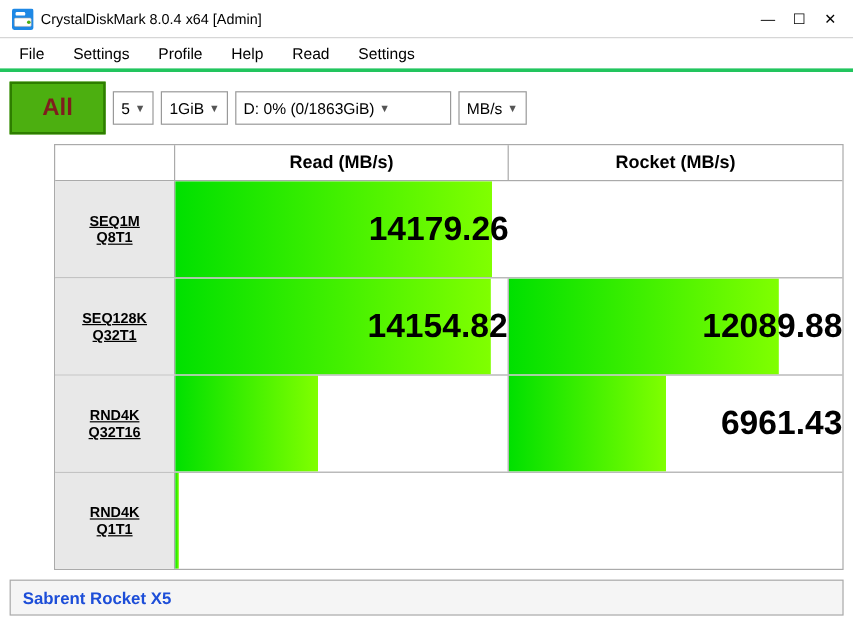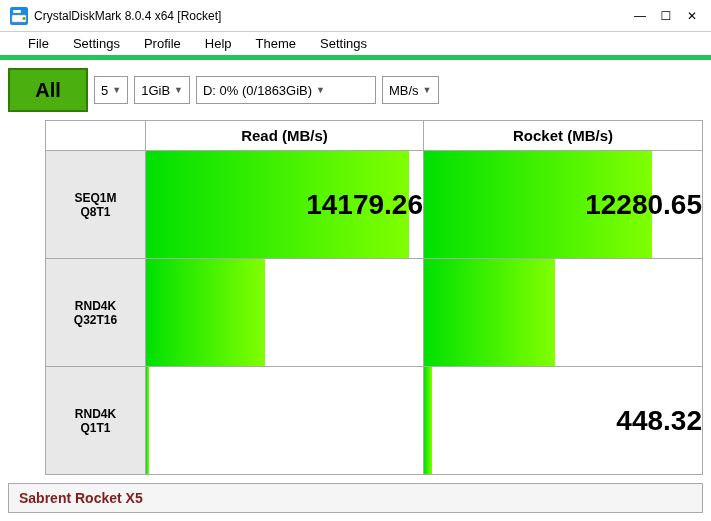--- a/index.html
+++ b/index.html
@@ -47,22 +47,22 @@
       justify-content: center;
       font-size: 12px;
       cursor: pointer;
       background: transparent;
       border: none;
     }
     .menu-bar {
       background: #fff;
       display: flex;
       align-items: center;
-      padding: 2px 18px;
-      border-bottom: 5px solid #22c55e;
+      padding: 2px 6px;
+      border-bottom: 3px solid #22c55e;
       height: 28px;
       gap: 4px;
     }
     .menu-item {
       padding: 2px 10px;
       font-size: 13px;
       cursor: pointer;
       color: #000;
     }
     .main-content {
@@ -74,21 +74,21 @@
       gap: 4px;
     }
     .toolbar {
       display: flex;
       align-items: center;
       gap: 6px;
       margin-bottom: 4px;
     }
     .all-btn {
       background: #4caf10;
-      color: #000000;
+      color: #7f1d1d;
       font-size: 20px;
       font-weight: bold;
       width: 80px;
       height: 44px;
       border: 2px solid #2e7d00;
       cursor: pointer;
       display: flex;
       align-items: center;
       justify-content: center;
     }
@@ -143,20 +143,21 @@
       display: flex;
       flex-direction: column;
       align-items: center;
       justify-content: center;
       font-size: 12px;
       font-weight: bold;
       color: #000;
       border-right: 1px solid #aaa;
       padding: 4px;
       text-align: center;
+      text-decoration: underline;
     }
     .row-value {
       position: relative;
       display: flex;
       align-items: center;
       justify-content: flex-end;
       overflow: hidden;
     }
     .row-value:not(:last-child) {
       border-right: 1px solid #aaa;
@@ -174,56 +175,56 @@
       z-index: 1;
       font-size: 28px;
       font-weight: bold;
       color: #000;
     }
     .footer-row {
       border: 1px solid #aaa;
       padding: 6px 10px;
       font-size: 14px;
       font-weight: bold;
-      color: #7f1d1d;
+      color: #1d4ed8;
       background: #f5f5f5;
       margin-top: 4px;
     }
     .rows-container {
       flex: 1;
       display: flex;
       flex-direction: column;
     }
   </style>
 </head>
 <body>
 
 <div class="title-bar">
   <div class="title-bar-left">
     <svg class="app-icon" viewBox="0 0 18 18" fill="none" xmlns="http://www.w3.org/2000/svg">
       <rect width="18" height="18" rx="2" fill="#1e88e5"></rect>
       <rect x="2" y="8" width="14" height="7" rx="1" fill="#fff" stroke="#aaa" stroke-width="0.5"></rect>
       <circle cx="14" cy="11.5" r="1.5" fill="#4caf10"></circle>
       <rect x="3" y="3" width="8" height="3" rx="1" fill="#fff"></rect>
     </svg>
-    <span class="title-text">CrystalDiskMark 8.0.4 x64 [Rocket]</span>
+    <span class="title-text">CrystalDiskMark 8.0.4 x64 [Admin]</span>
   </div>
   <div class="title-bar-controls">
     <button class="title-btn">—</button>
     <button class="title-btn">☐</button>
     <button class="title-btn">✕</button>
   </div>
 </div>
 
 <div class="menu-bar">
 <div class="menu-item">File</div>
     <div class="menu-item">Settings</div>
     <div class="menu-item">Profile</div>
     <div class="menu-item">Help</div>
-    <div class="menu-item">Theme</div>
+    <div class="menu-item">Read</div>
     <div class="menu-item">Settings</div>
   </div>
 
 <div class="main-content">
 
   <div class="toolbar">
     <button class="all-btn">All</button>
     <div class="dropdown">
       <span>5</span>
       <span class="dropdown-arrow">▼</span>
@@ -251,49 +252,56 @@
     <div class="rows-container" id="rows-container">
     <div class="table-row">
           <div class="row-label">
             <span>SEQ1M</span>
             <span>Q8T1</span>
           </div>
           <div class="row-value">
             <div class="bar-bg" style="width: 95%;"></div>
             <span class="value-text">14179.26</span>
           </div>
-          <div class="row-value">
-            <div class="bar-bg" style="width: 82%;"></div>
-            <span class="value-text">12280.65</span>
+        </div>
+        <div class="table-row">
+          <div class="row-label">
+            <span>SEQ128K</span>
+            <span>Q32T1</span>
+          </div>
+          <div class="row-value">
+            <div class="bar-bg" style="width: 95%;"></div>
+            <span class="value-text">14154.82</span>
+          </div>
+          <div class="row-value">
+            <div class="bar-bg" style="width: 81%;"></div>
+            <span class="value-text">12089.88</span>
           </div>
         </div>
         <div class="table-row">
           <div class="row-label">
             <span>RND4K</span>
             <span>Q32T16</span>
           </div>
           <div class="row-value">
             <div class="bar-bg" style="width: 43%;"></div>
           </div>
           <div class="row-value">
             <div class="bar-bg" style="width: 47%;"></div>
+            <span class="value-text">6961.43</span>
           </div>
         </div>
         <div class="table-row">
           <div class="row-label">
             <span>RND4K</span>
             <span>Q1T1</span>
           </div>
           <div class="row-value">
             <div class="bar-bg" style="width: 1%;"></div>
           </div>
-          <div class="row-value">
-            <div class="bar-bg" style="width: 3%;"></div>
-            <span class="value-text">448.32</span>
-          </div>
         </div>
       </div>
   </div>
 
   <div class="footer-row">
     <span>Sabrent Rocket X5</span>
   </div>
 </div>
 
 </body></html>

